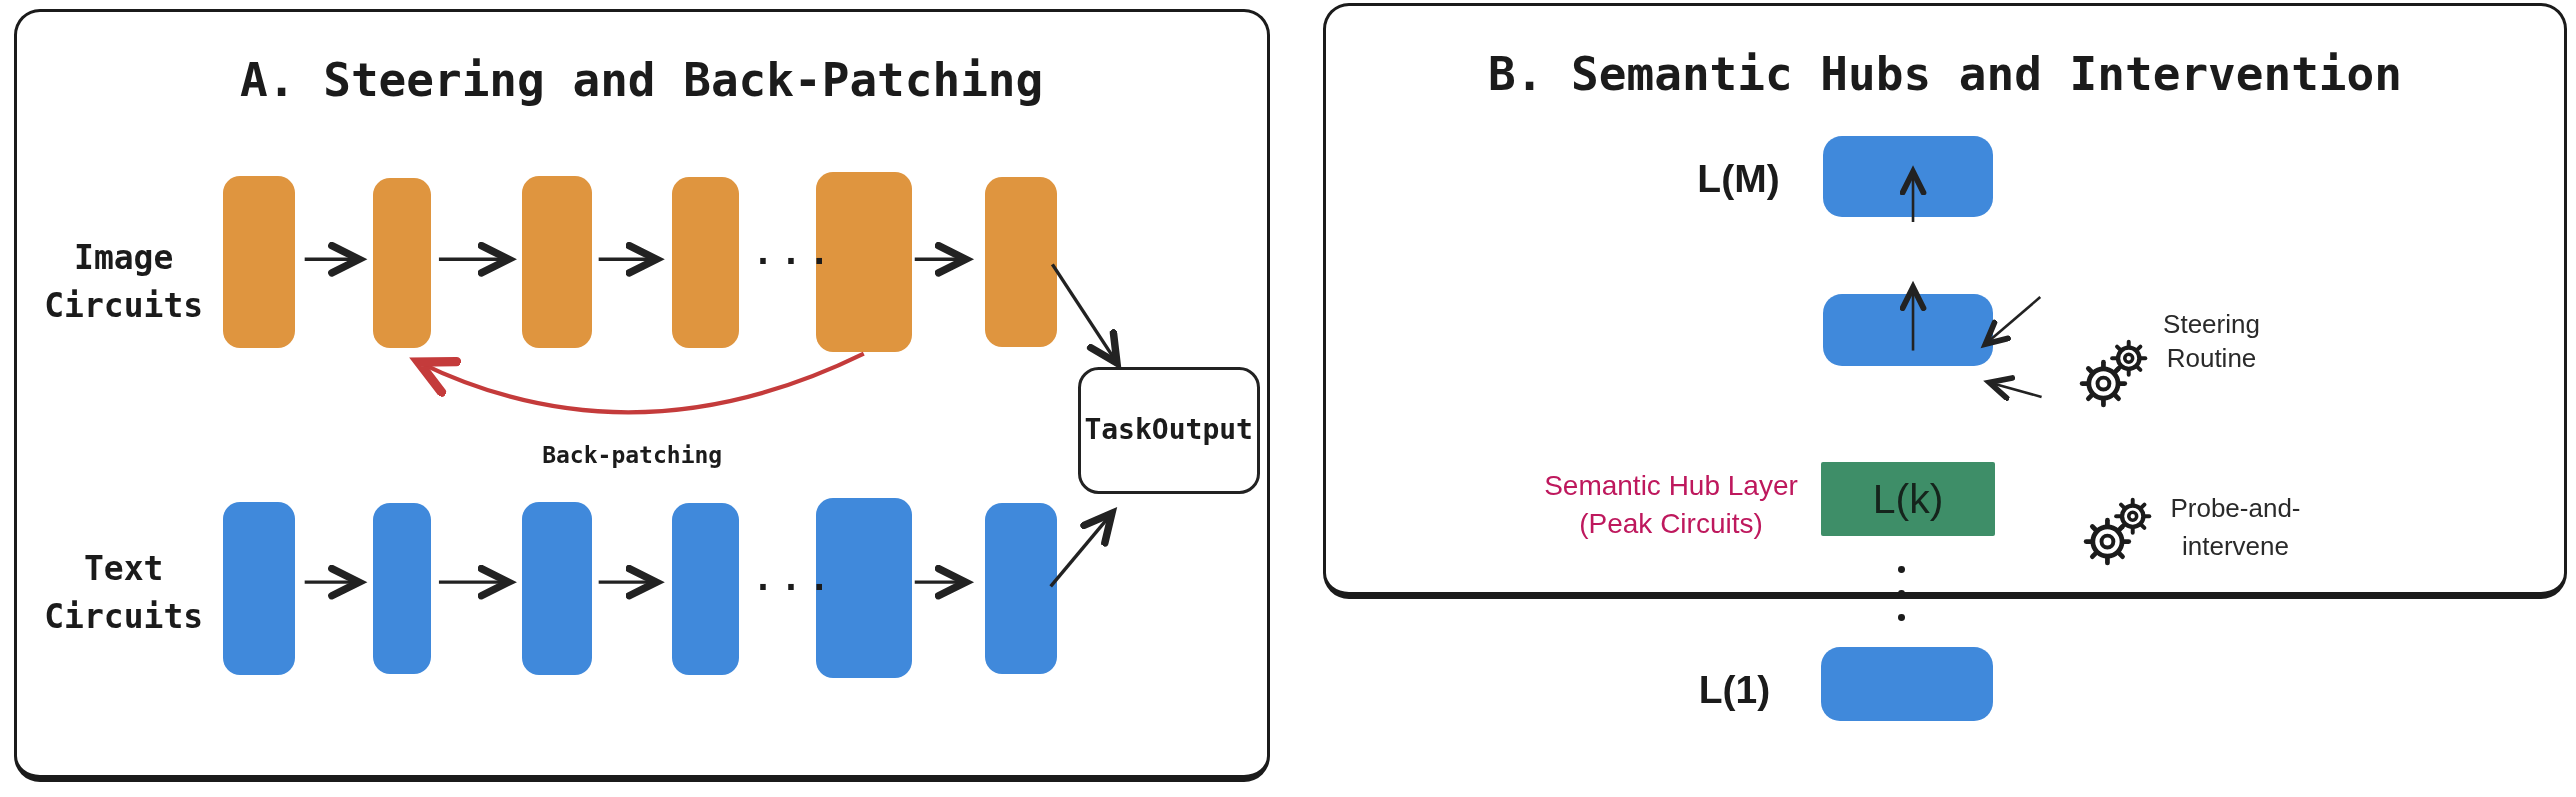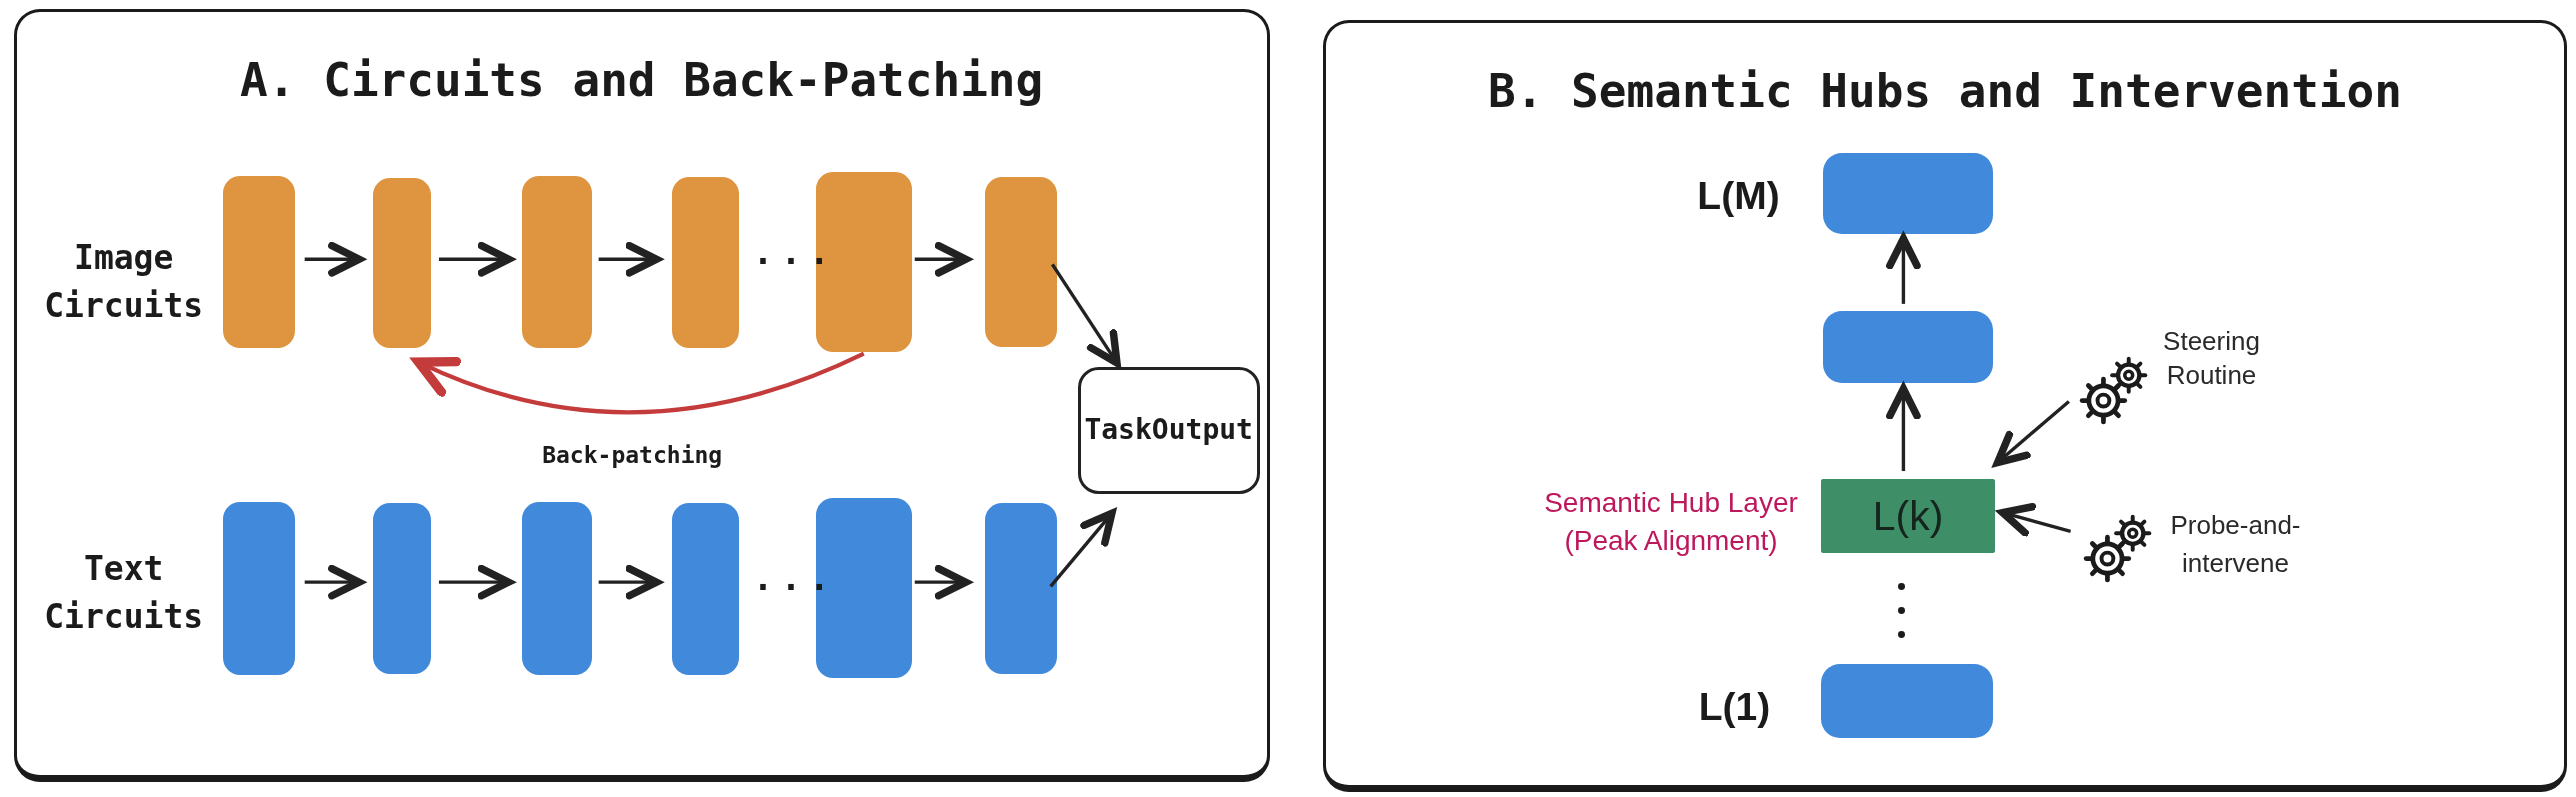--- a/index.html
+++ b/index.html
@@ -8,21 +8,21 @@
     --hub_green:#3E8E68;
     --back_patch_red:#C43B3B;
     --ink:#1b1b1b;
   }
   *{box-sizing:border-box;margin:0;padding:0}
   html,body{width:2576px;height:797px;background:#ffffff;overflow:hidden;
     font-family:"DejaVu Sans Mono",monospace;color:var(--ink)}
   .panel{position:absolute;background:#fff;border:3.4px solid var(--ink);
     border-bottom-width:7.7px;border-radius:26px}
   #panelA{left:13.7px;top:8.6px;width:1256px;height:773px}
-  #panelB{left:1323px;top:20px;width:1244px;height:772px}
+  #panelB{left:1323px;top:3px;width:1244px;height:596px}
   .panel-title{position:absolute;top:41px;left:0;width:100%;text-align:center;
     font-size:46px;font-weight:600;letter-spacing:0px;white-space:pre}
   .block{position:absolute;border-radius:17px}
   .orange{background:var(--image_circuit_orange)}
   .blue{background:var(--text_circuit_blue)}
   .row-label{position:absolute;text-align:center;font-size:33px;line-height:48px;font-weight:600}
   .dots-h{position:absolute;font-size:34px;font-weight:700;letter-spacing:7.7px;
     color:var(--ink);white-space:pre}
   .dots-v{position:absolute;display:flex;flex-direction:column;align-items:center;gap:17px}
   .dots-v .dot{width:6.9px;height:6.9px;border-radius:50%;background:var(--ink)}
@@ -42,21 +42,21 @@
   .layer-tag{position:absolute;width:137px;text-align:center;font-size:39px;font-weight:700}
   .hub-caption{position:absolute;left:203px;top:461px;width:284px;text-align:center;
     font-size:28px;line-height:38px;color:#be185d}
   .gear-note{position:absolute;text-align:center;font-size:26px;line-height:34px;color:#2a2a2a}
   .gear-icon{position:absolute;width:79px;height:79px}
 </style>
 </head>
 <body>
 
 <div class="panel" id="panelA">
-  <div class="panel-title">A. Circuits and Back-Patching</div>
+  <div class="panel-title">A. Steering and Back-Patching</div>
 
   <div class="row-label" style="left:17px;top:222px;width:180px">
     <div>Image</div>
     <div>Circuits</div>
   </div>
 
   <div class="block orange" style="left:206px;top:164px;width:72px;height:172px"></div>
   <div class="block orange" style="left:356px;top:166px;width:58px;height:170px"></div>
   <div class="block orange" style="left:505px;top:164px;width:70px;height:172px"></div>
   <div class="block orange" style="left:655px;top:165px;width:67px;height:171px"></div>
@@ -112,21 +112,21 @@
 <div class="panel sans" id="panelB">
   <div class="panel-title" style="font-family:'DejaVu Sans Mono',monospace">B. Semantic Hubs and Intervention</div>
 
   <div class="layer-tag" style="left:344px;top:151px">L(M)</div>
   <div class="layer" style="top:130px;height:81px"></div>
 
   <div class="layer" style="top:288px;height:72px"></div>
 
   <div class="hub-caption">
     <div>Semantic Hub Layer</div>
-    <div>(Peak Alignment)</div>
+    <div>(Peak Circuits)</div>
   </div>
   <div class="hub">
     <span>L(k)</span>
   </div>
 
   <div class="dots-v" style="left:572px;top:560px">
     <div class="dot"></div>
     <div class="dot"></div>
     <div class="dot"></div>
   </div>

